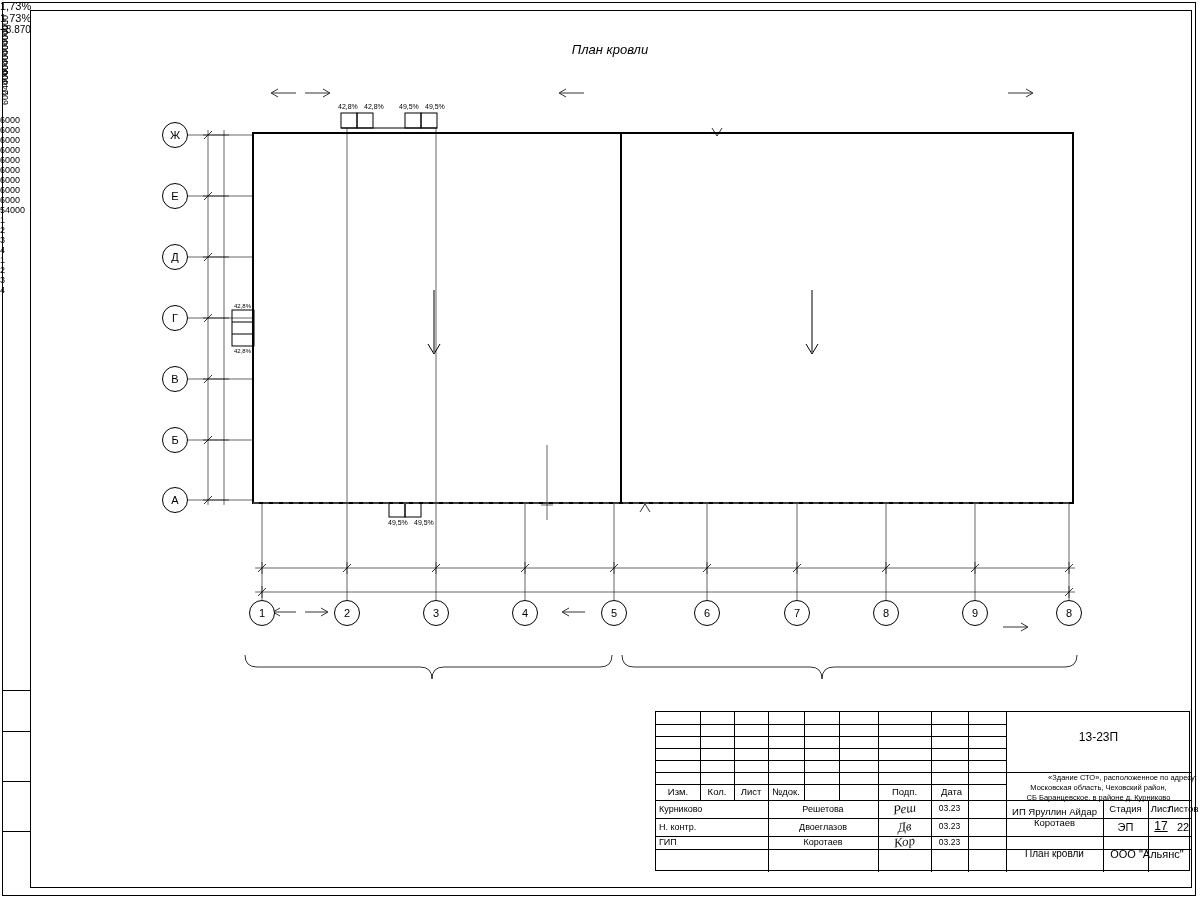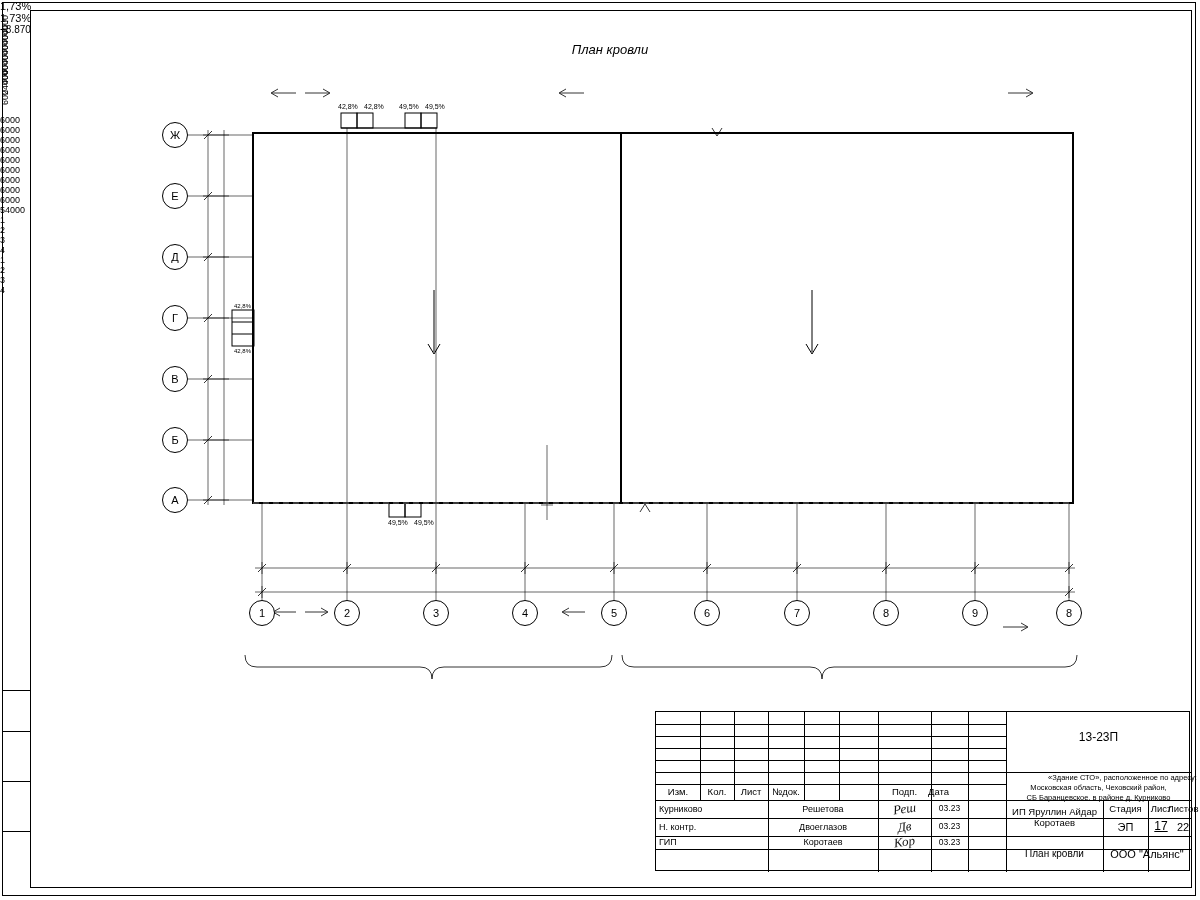--- a/index.html
+++ b/index.html
@@ -366,21 +366,21 @@
 
     <div class="cell" style="left:350px; top:60px; width:185px; height:12px; font-size:7.5px;margin-left:24px;">«Здание СТО», расположенное по адресу:</div>
     <div class="cell" style="left:350px; top:70px; width:185px; height:12px; font-size:7.5px;">Московская область, Чеховский район,</div>
     <div class="cell" style="left:350px; top:80px; width:185px; height:12px; font-size:7.5px;">СБ Баранцевское, в районе д. Курниково</div>
 
     <div class="cell" style="left:0px;   top:72px; width:44px; height:16px; font-size:9.5px;">Изм.</div>
     <div class="cell" style="left:44px;  top:72px; width:34px; height:16px; font-size:9.5px;">Кол.</div>
     <div class="cell" style="left:78px;  top:72px; width:34px; height:16px; font-size:9.5px;">Лист</div>
     <div class="cell" style="left:112px; top:72px; width:36px; height:16px; font-size:9.5px;">№док.</div>
     <div class="cell" style="left:222px; top:72px; width:53px; height:16px; font-size:9.5px;">Подп.</div>
-    <div class="cell" style="left:264px; top:72px; width:37px; height:16px; font-size:9.5px;">Дата</div>
+    <div class="cell" style="left:277px; top:72px; width:37px; height:16px; font-size:9.5px;">Дата</div>
 
     <div class="cell left" style="left:0px;   top:88px; width:112px; height:18px;">Курниково</div>
     <div class="cell" style="left:112px; top:88px; width:110px; height:18px;">Решетова</div>
     <div class="cell sig" style="left:222px; top:88px; width:53px; height:18px;">Реш</div>
     <div class="cell" style="left:275px; top:88px; width:37px; height:18px; font-size:8.5px;">03.23</div>
 
     <div class="cell left" style="left:0px;   top:106px; width:112px; height:18px;">Н. контр.</div>
     <div class="cell" style="left:112px; top:106px; width:110px; height:18px;">Двоеглазов</div>
     <div class="cell sig" style="left:222px; top:106px; width:53px; height:18px;">Дв</div>
     <div class="cell" style="left:275px; top:106px; width:37px; height:18px; font-size:8.5px;">03.23</div>

